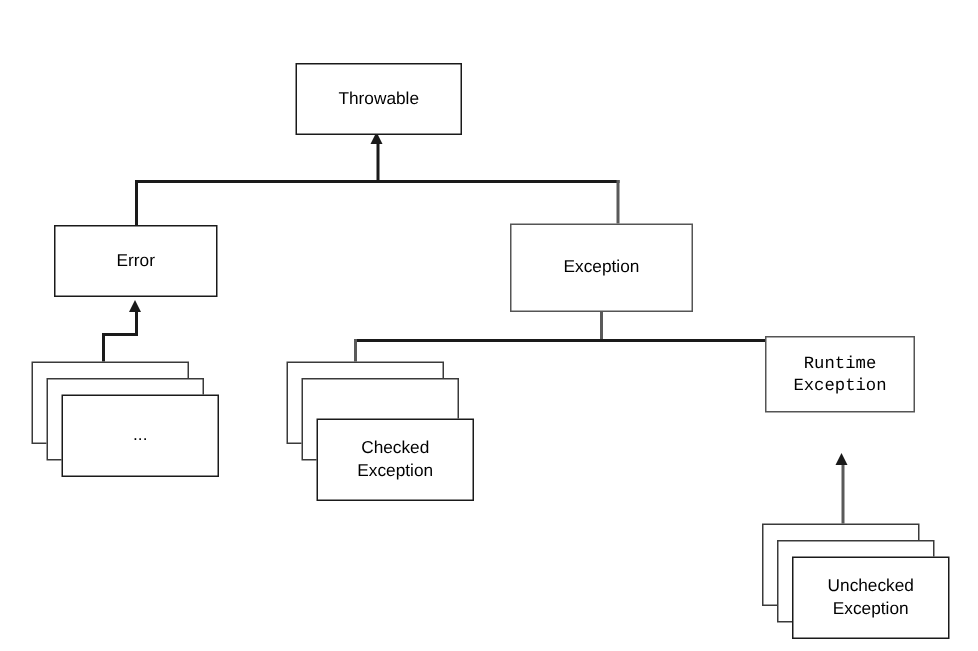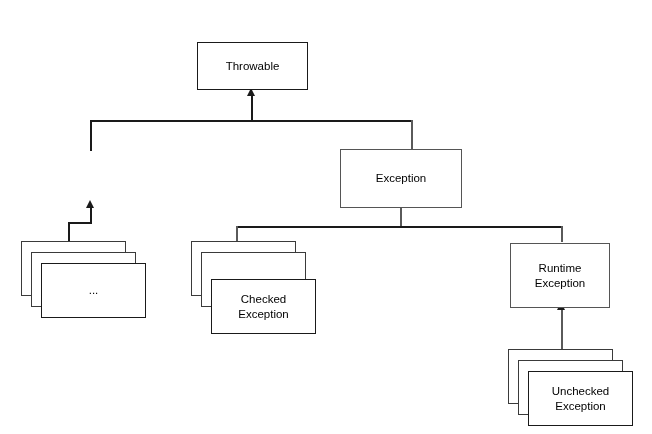--- a/index.html
+++ b/index.html
@@ -82,39 +82,42 @@
   <div class="edge soft" style="left:236px; top:204px; width:1.5px; height:16px;"></div>
   <div class="edge soft" style="left:561px; top:204px; width:1.5px; height:16px;"></div>
 
   <div class="edge soft" style="left:561px; top:288px; width:1.5px; height:40px;"></div>
   <div class="arrowhead" style="left:557px; top:280px;"></div>
 
   <div class="node" style="left:197px; top:20px; width:111px; height:48px;">
     <span class="label">Throwable</span>
   </div>
 
+  <div class="node" style="left:36px; top:128px; width:109px; height:48px;">
+    <span class="label">Error</span>
+  </div>
 
   <div class="node soft" style="left:340px; top:127px; width:122px; height:59px;">
     <span class="label">Exception</span>
   </div>
 
   <div class="stack-back" style="left:21px; top:219px; width:105px; height:55px;"></div>
   <div class="stack-back" style="left:31px; top:230px; width:105px; height:55px;"></div>
   <div class="node" style="left:41px; top:241px; width:105px; height:55px;">
     <span class="label">...</span>
   </div>
 
   <div class="stack-back" style="left:191px; top:219px; width:105px; height:55px;"></div>
   <div class="stack-back" style="left:201px; top:230px; width:105px; height:55px;"></div>
   <div class="node" style="left:211px; top:257px; width:105px; height:55px;">
     <span class="label">Checked
 Exception</span>
   </div>
 
-  <div class="node soft" style="left:510px; top:221px; width:100px; height:65px;">
+  <div class="node soft" style="left:510px; top:202px; width:100px; height:51px;font-family:Liberation Mono, monospace;">
     <span class="label">Runtime
 Exception</span>
   </div>
 
   <div class="stack-back" style="left:508px; top:327px; width:105px; height:55px;"></div>
   <div class="stack-back" style="left:518px; top:338px; width:105px; height:55px;"></div>
   <div class="node" style="left:528px; top:349px; width:105px; height:55px;">
     <span class="label">Unchecked
 Exception</span>
   </div>

